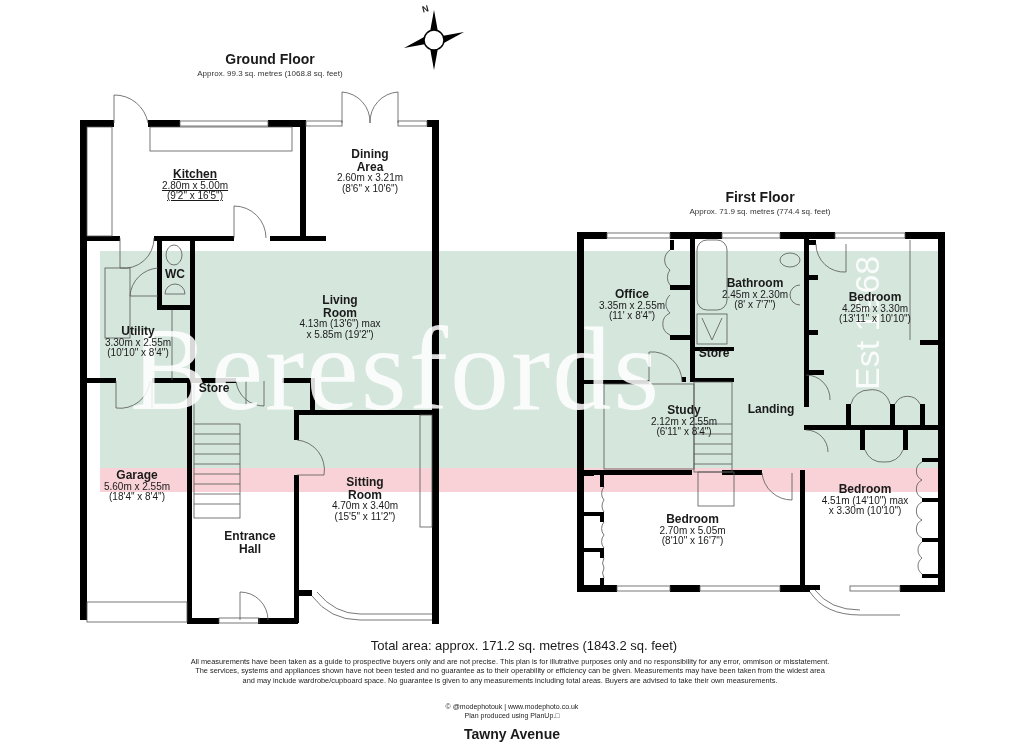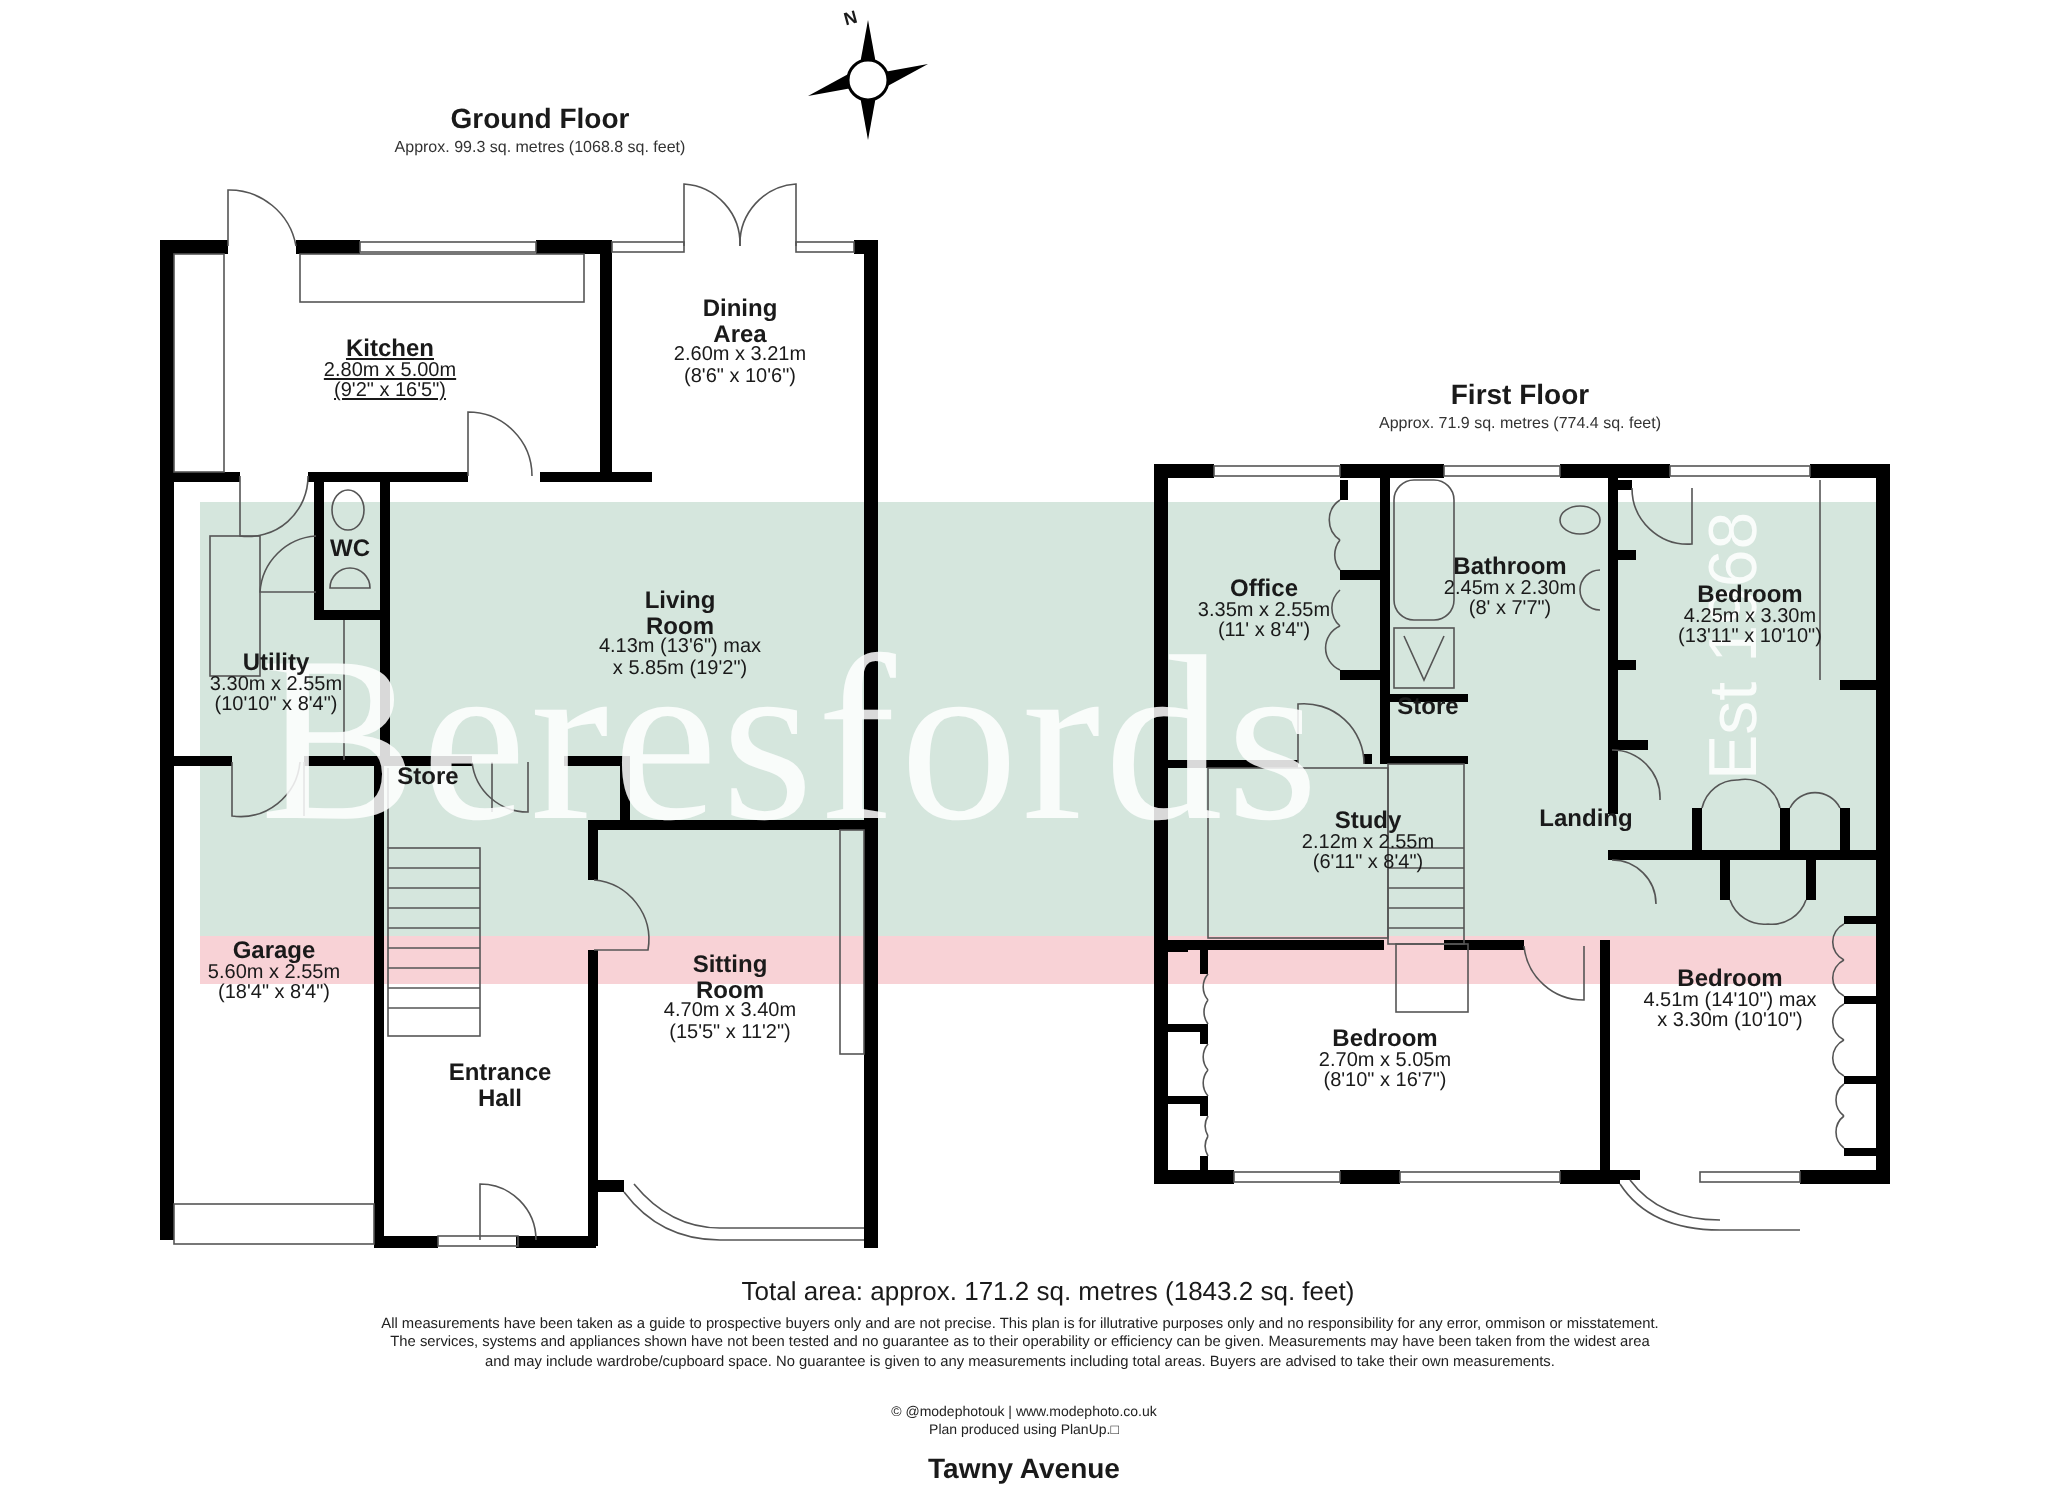--- a/index.html
+++ b/index.html
@@ -299,21 +299,21 @@
   <span class="dim">(13'11" x 10'10")</span>
 </div>
 <div class="room" style="left:692px;width:44px;top:347px;">
   <span class="name">Store</span>
 </div>
 <div class="room" style="left:600px;width:80px;top:404px;margin-left:44px;">
   <span class="name">Study</span>
   <span class="dim">2.12m x 2.55m</span>
   <span class="dim">(6'11" x 8'4")</span>
 </div>
-<div class="room" style="left:734px;width:70px;top:403px;padding-left:24px;">
+<div class="room" style="left:712px;width:70px;top:403px;padding-left:24px;">
   <span class="name">Landing</span>
 </div>
 <div class="room" style="left:640px;width:105px;top:513px;">
   <span class="name">Bedroom</span>
   <span class="dim">2.70m x 5.05m</span>
   <span class="dim">(8'10" x 16'7")</span>
 </div>
 <div class="room" style="left:810px;width:110px;top:483px;">
   <span class="name">Bedroom</span>
   <span class="dim">4.51m (14'10") max</span>

